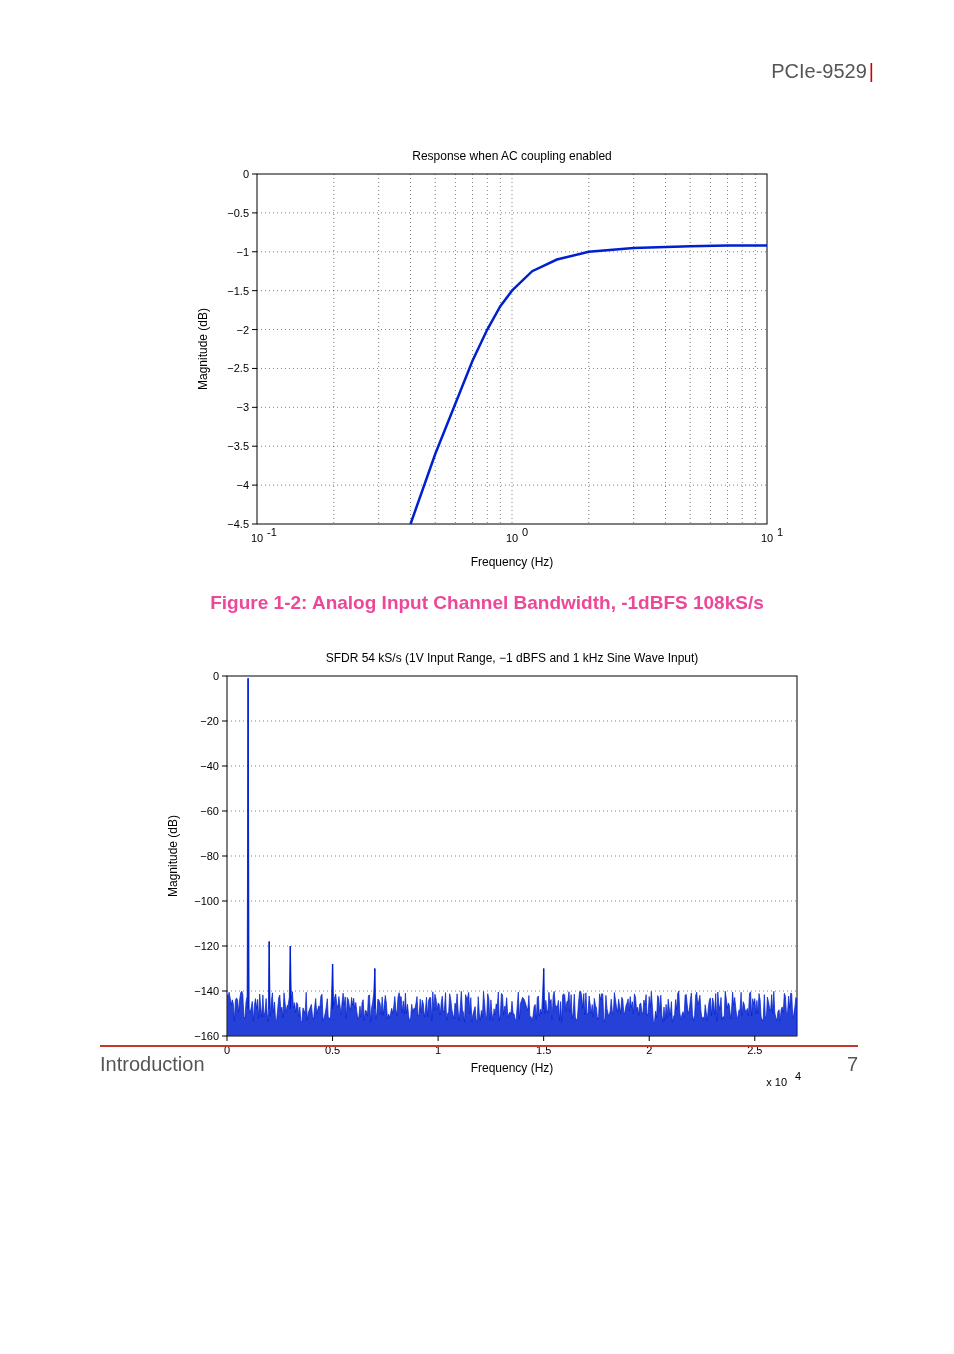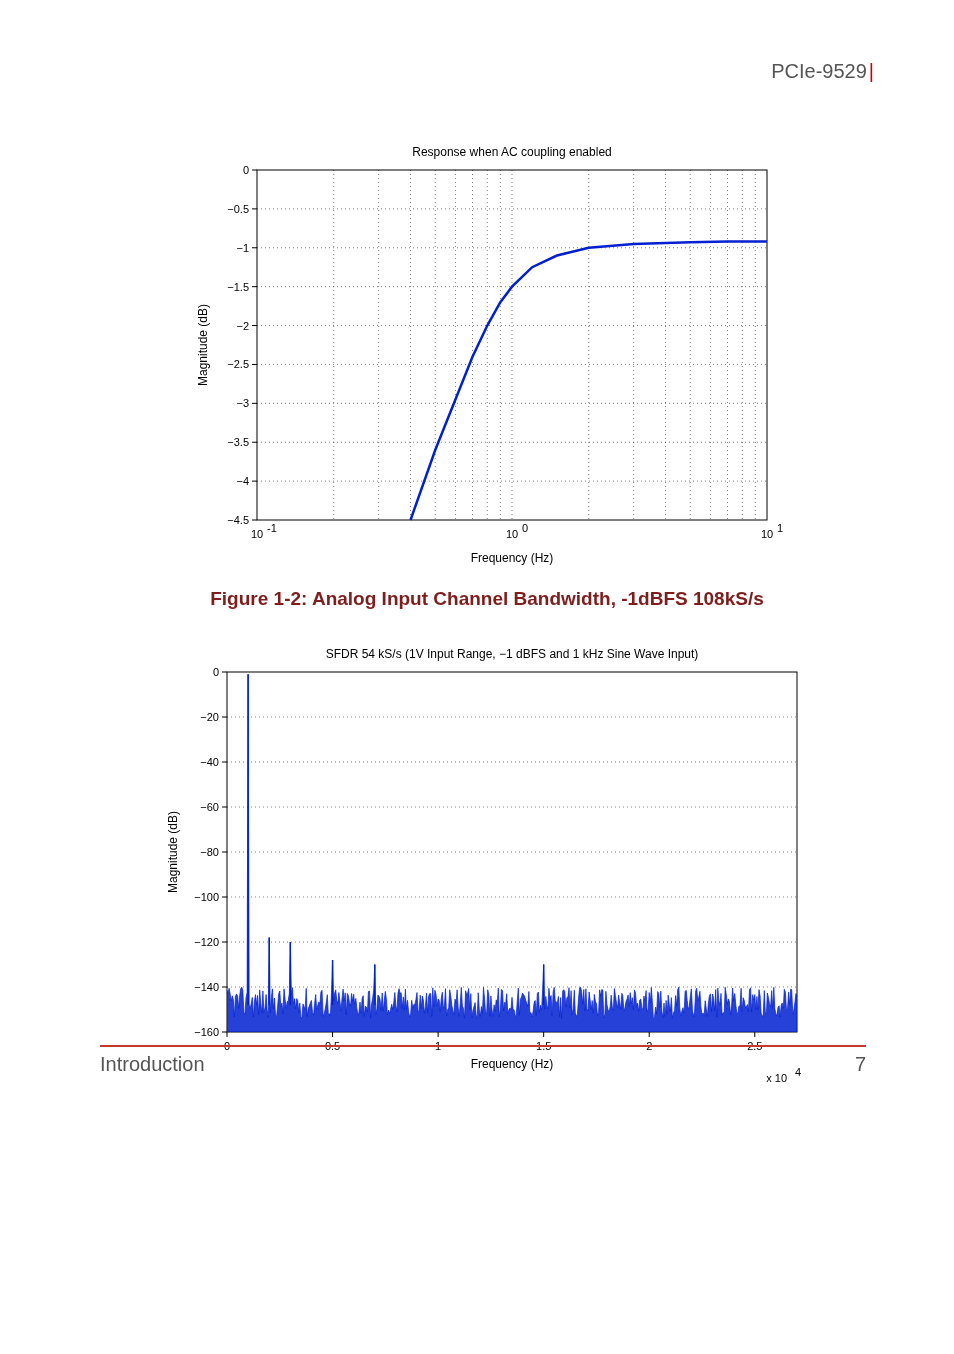--- a/index.html
+++ b/index.html
@@ -7,46 +7,46 @@
     padding: 0;
     background: #fff;
     font-family: Verdana, Geneva, sans-serif;
     color: #222;
   }
   .page {
     width: 954px;
     height: 1116px;
     position: relative;
     box-sizing: border-box;
-    padding: 60px 80px 40px 100px;
+    padding: 44px 80px 40px 100px;
   }
   .header-right {
     position: absolute;
     top: 60px;
     right: 80px;
     font-size: 20px;
     color: #555;
   }
   .header-right .bar {
     color: #c00;
     padding-left: 2px;
   }
   .figure-block {
     width: 100%;
     display: flex;
     flex-direction: column;
     align-items: center;
   }
-  .fig1 { margin-top: 80px; }
+  .fig1 { margin-top: 100px; }
   .fig2 { margin-top: 32px; }
   .caption {
     font-family: Arial, Helvetica, sans-serif;
     font-weight: bold;
     font-size: 19px;
-    color: #7f1d1d;
+    color: #ec4899;
     margin-top: 18px;
     text-align: center;
   }
   .chart-svg {
     display: block;
   }
   .axis-label {
     font-family: Arial, Helvetica, sans-serif;
     font-size: 12px;
     fill: #000;
@@ -58,21 +58,21 @@
   }
   .chart-title {
     font-family: Arial, Helvetica, sans-serif;
     font-size: 12px;
     fill: #000;
     text-anchor: middle;
   }
   .footer {
     position: absolute;
     left: 100px;
-    right: 88px;
+    right: 96px;
     bottom: 40px;
   }
   .footer-rule {
     border: 0;
     border-top: 2px solid #c33a2b;
     margin: 0 0 6px 0;
   }
   .footer-row {
     display: flex;
     justify-content: space-between;

